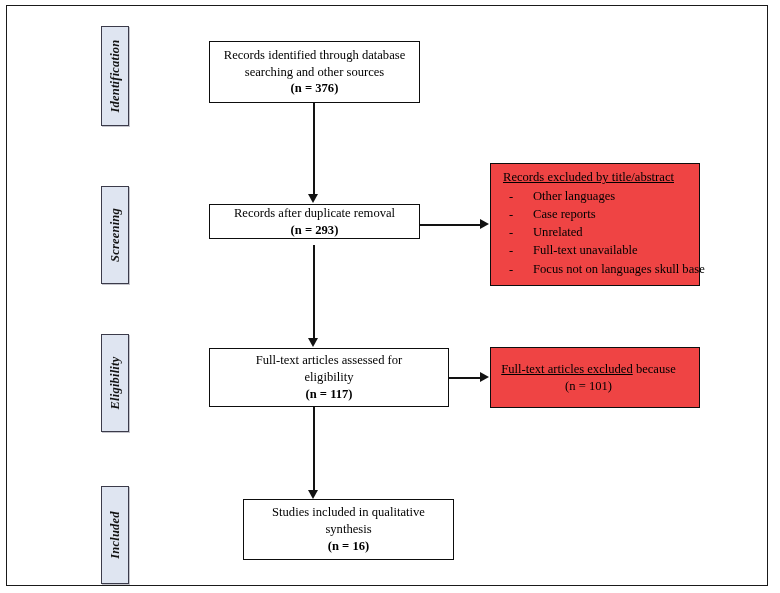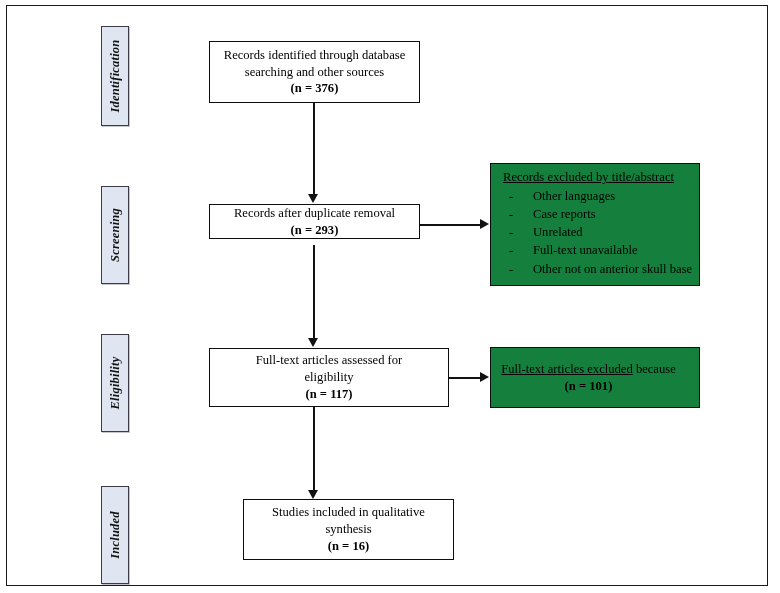--- a/index.html
+++ b/index.html
@@ -69,21 +69,21 @@
     font-size: 12.6px;
     line-height: 1.34;
     padding: 3px 4px;
   }
   .flow-box .line { display: block; white-space: nowrap; }
   .flow-box .count { font-weight: bold; }
 
   
   .excl-box {
     position: absolute;
-    background: #15803d;
+    background: #ef4444;
     border: 1.5px solid #0d0d0d;
     box-sizing: border-box;
     font-size: 12.6px;
     line-height: 1.33;
     padding: 5px 17px 4px 4px;
   }
   .excl-title {
     display: block;
     text-align: center;
     text-decoration: underline;
@@ -225,25 +225,25 @@
       <li>
         <span class="dash">-</span>
         <span>Unrelated</span>
       </li>
       <li>
         <span class="dash">-</span>
         <span>Full-text unavailable</span>
       </li>
       <li>
         <span class="dash">-</span>
-        <span>Other not on anterior skull base</span>
+        <span>Focus not on languages skull base</span>
       </li>
     </ul>
   </div>
 
   <div class="excl-box excl-center" style="left:490px; top:347px; width:210px; height:61px;">
     <span class="line">
       <span class="excl-title" style="display:inline;">Full-text articles excluded</span><span class="excl-title-plain"> because</span>
     </span>
-    <span class="line count" style="font-weight:bold;">(n = 101)</span>
+    <span class="line count" style="font-weight:normal;">(n = 101)</span>
   </div>
 
 </div>
 
 </body></html>

